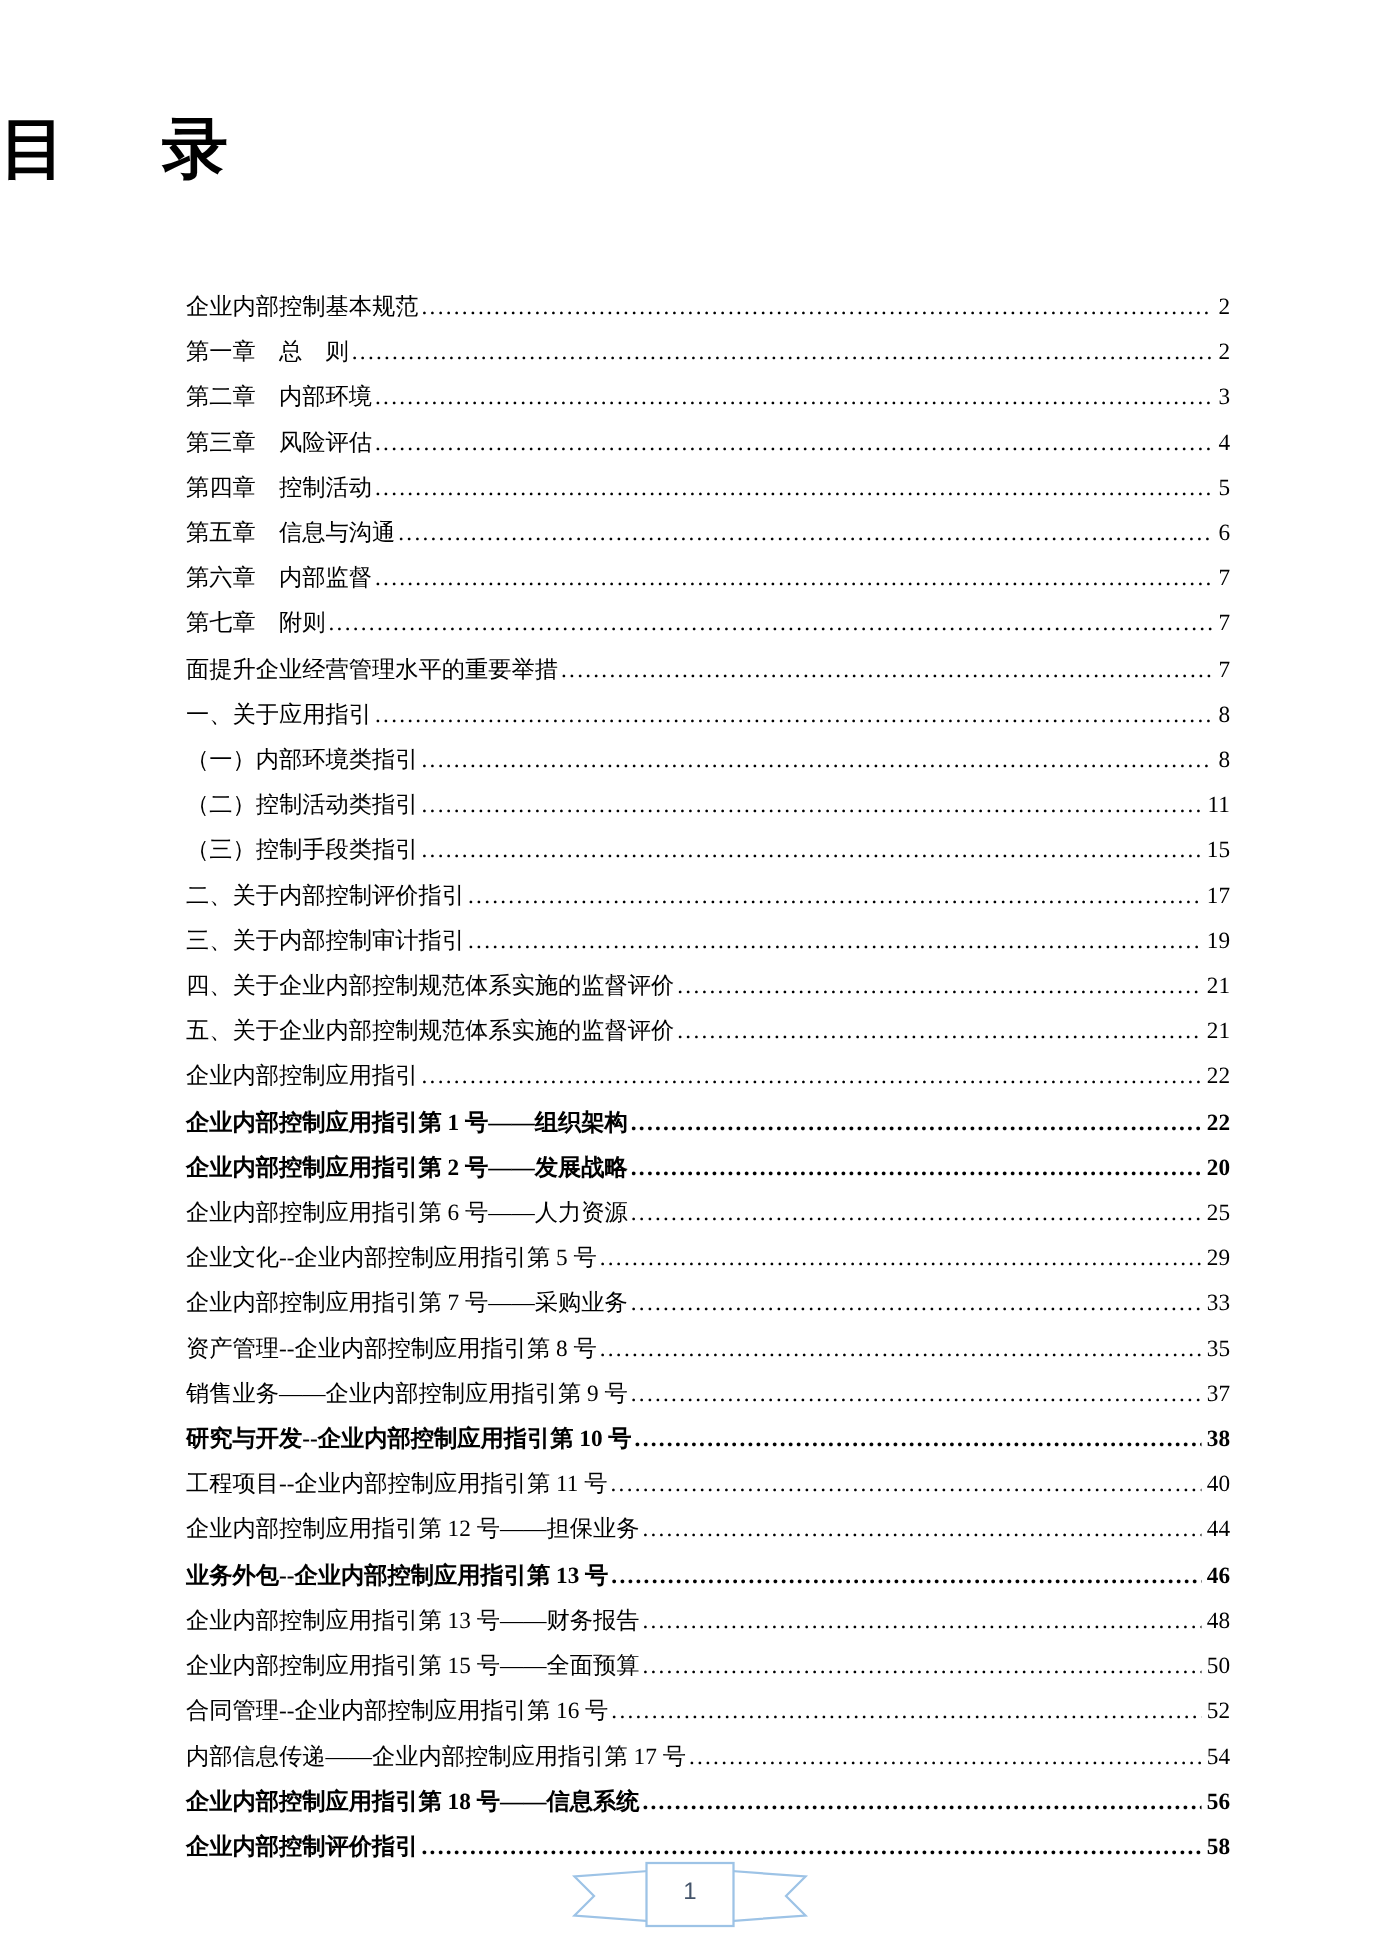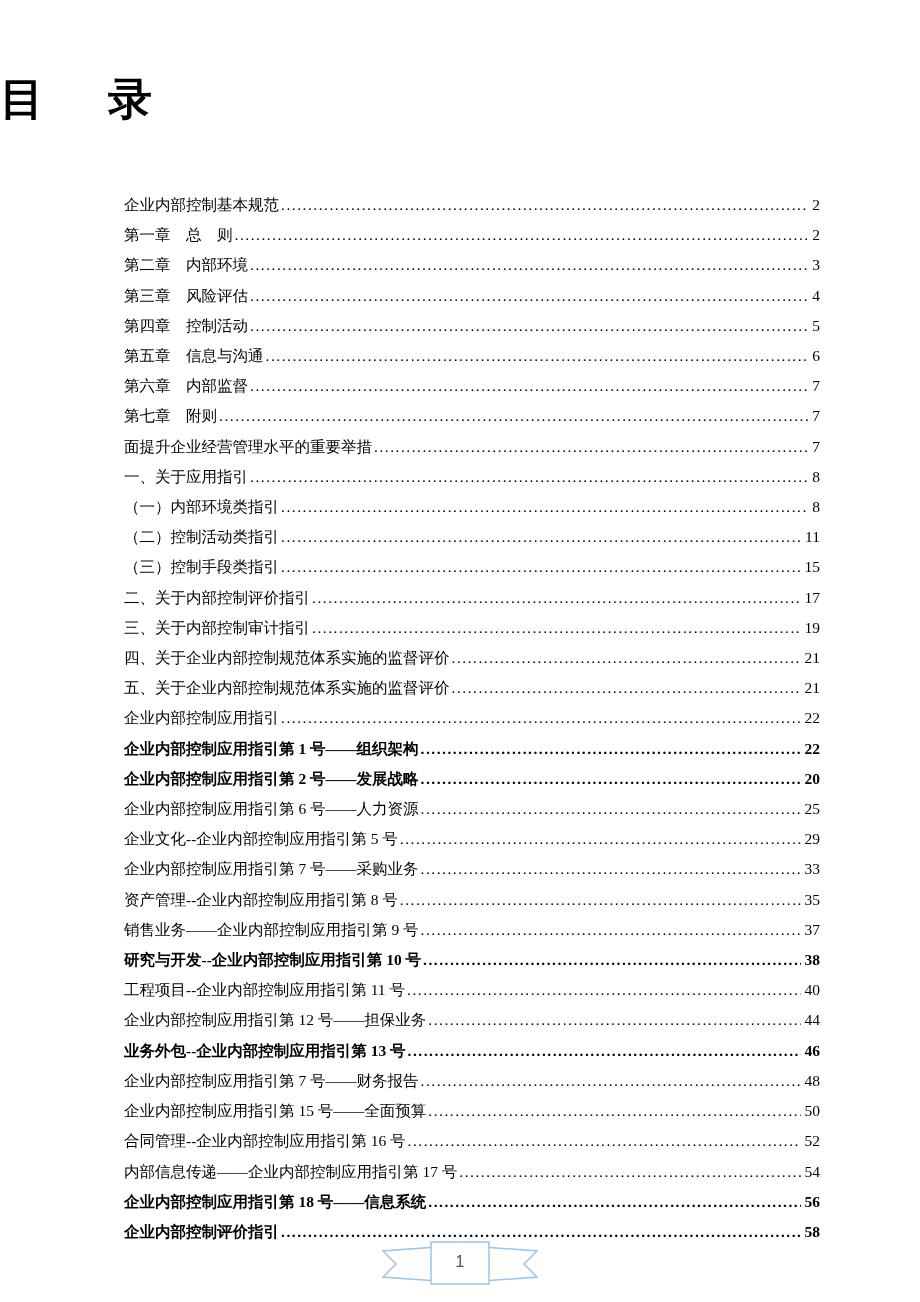--- a/index.html
+++ b/index.html
@@ -256,21 +256,21 @@
     <span class="toc-page">44</span>
   </div>
 
   <div class="toc-row bold">
     <span class="toc-label">业务外包--企业内部控制应用指引第 13 号</span>
     <span class="toc-leader"></span>
     <span class="toc-page">46</span>
   </div>
 
   <div class="toc-row">
-    <span class="toc-label">企业内部控制应用指引第 7 号——财务报告</span>
+    <span class="toc-label">企业内部控制应用指引第 13 号——财务报告</span>
     <span class="toc-leader"></span>
     <span class="toc-page">48</span>
   </div>
 
   <div class="toc-row">
     <span class="toc-label">企业内部控制应用指引第 15 号——全面预算</span>
     <span class="toc-leader"></span>
     <span class="toc-page">50</span>
   </div>
 

